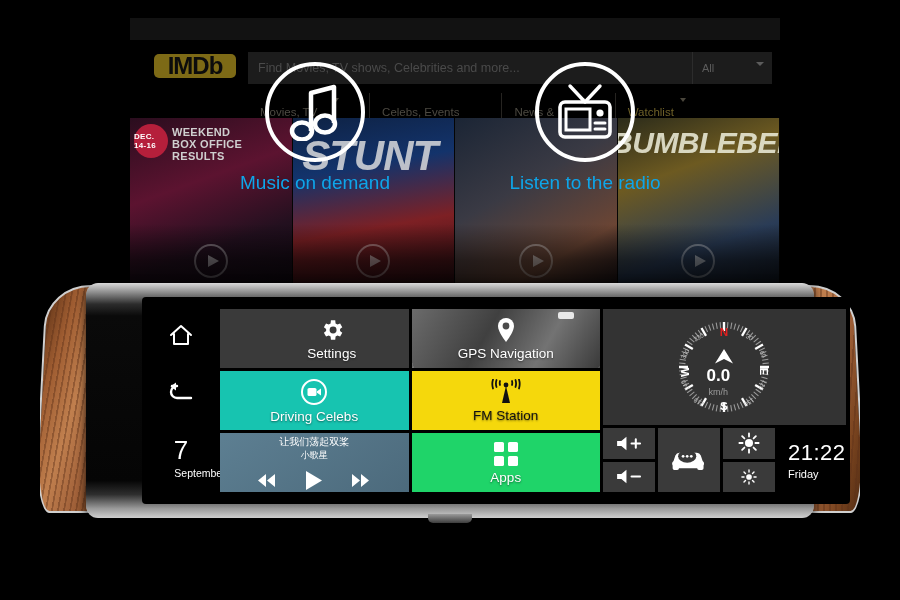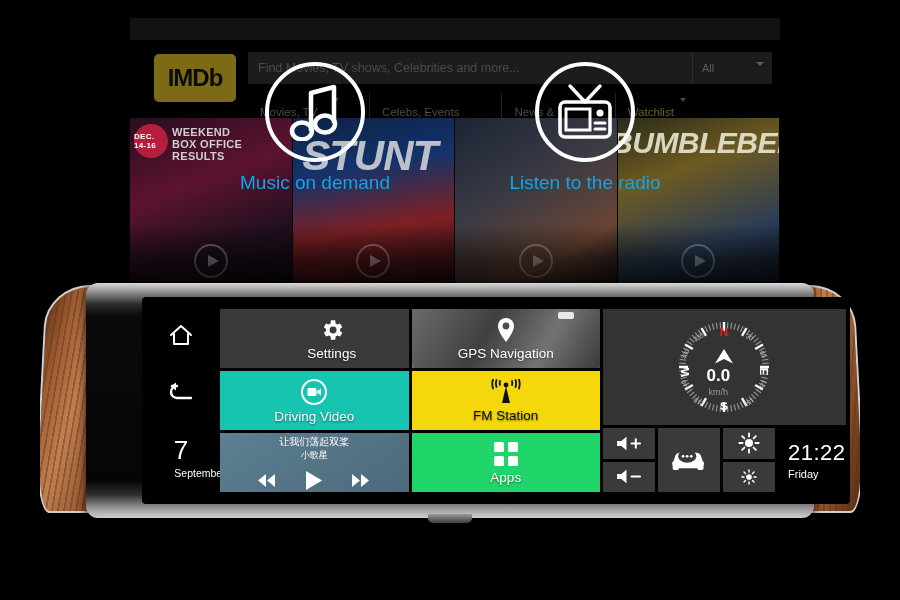--- a/index.html
+++ b/index.html
@@ -10,21 +10,21 @@
   #promo {
     position:absolute; left:130px; top:18px; width:650px; height:272px;
     background:#0a0a0a; overflow:hidden;
   }
   .imdb-topbar { position:absolute; left:0; top:0; width:100%; height:22px; background:#121212; }
   .imdb-header {
     position:absolute; left:0; top:22px; width:100%; height:78px;
     background:#000; display:flex; align-items:flex-start; padding:12px 8px 0 24px;
   }
   .imdb-logo {
-    width:82px; height:48px; background:#7d6a16; border-radius:5px;
+    width:82px; height:24px; background:#7d6a16; border-radius:5px;
     display:flex; align-items:center; justify-content:center;
     font-weight:bold; font-size:24px; color:#0c0c0c; letter-spacing:-1px;
     font-family:"Liberation Sans", sans-serif; flex:none; margin-top:2px;
   }
   .imdb-right { flex:1; display:flex; flex-direction:column; margin-left:12px; }
   .imdb-searchrow { display:flex; height:32px; }
   .imdb-search {
     flex:1; background:#1c1c1c; color:#4a4a4a; font-size:12.5px;
     display:flex; align-items:center; padding-left:10px;
   }
@@ -369,21 +369,21 @@
           </div>
 
           <div class="tile t-driving">
             <div class="tico">
               <svg width="28" height="28" viewBox="0 0 28 28">
                 <circle cx="14" cy="14" r="12" fill="none" stroke="#fff" stroke-width="2"></circle>
                 <rect x="7.5" y="10" width="9" height="8" rx="1.6" fill="#fff"></rect>
                 <path d="M17 13.2 L21 10.6 V17.4 L17 14.8 Z" fill="#fff"></path>
               </svg>
             </div>
-            <div class="tlabel">Driving Video</div>
+            <div class="tlabel">Driving Celebs</div>
           </div>
 
           <div class="tile t-blue" style="grid-column:2/3;grid-row:2/3">
             <div class="tico">
               <svg width="20" height="28" viewBox="0 0 20 28">
                 <path d="M5 7 L15 20 L10 25 V3 L15 8 L5 21" fill="none" stroke="#fff" stroke-width="2.6" stroke-linejoin="round" stroke-linecap="round"></path>
               </svg>
             </div>
             <div class="tlabel">Bluetooth</div>
           </div>

